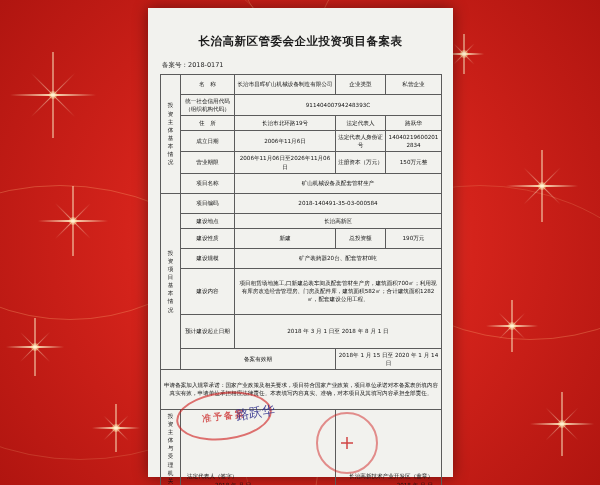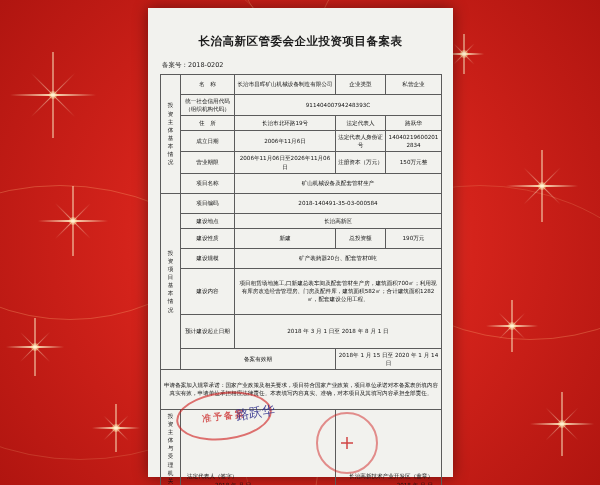--- a/index.html
+++ b/index.html
@@ -195,21 +195,21 @@
       <span class="d2"></span>
       <span class="core"></span>
     </div>
 </div>
 
 <div id="doc">
 
   <div id="doc-title">长治高新区管委会企业投资项目备案表</div>
 
   <div id="recno">
-    <span>备案号：</span><span>2018-0202</span>
+    <span>备案号：</span><span>2018-0171</span>
   </div>
 
   <table class="main">
     <colgroup>
       <col style="width:20px">
       <col style="width:54px">
       <col style="width:101px">
       <col style="width:50px">
       <col style="width:56px">
     </colgroup>

